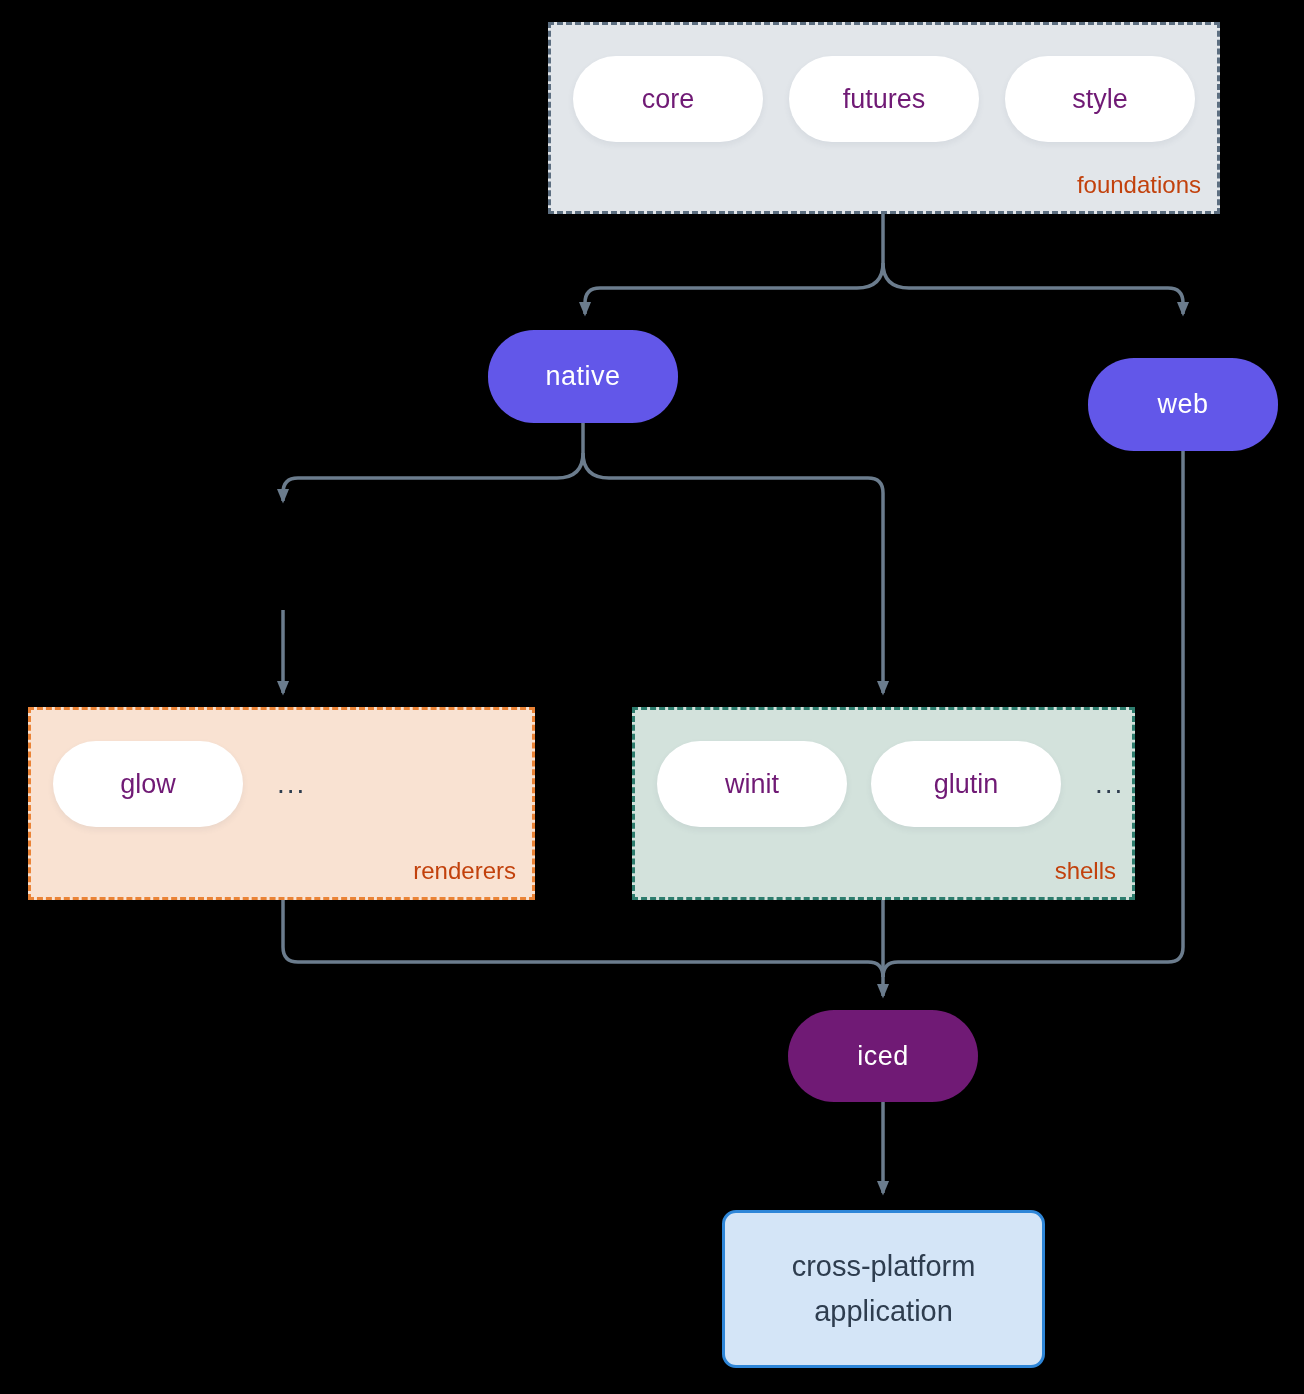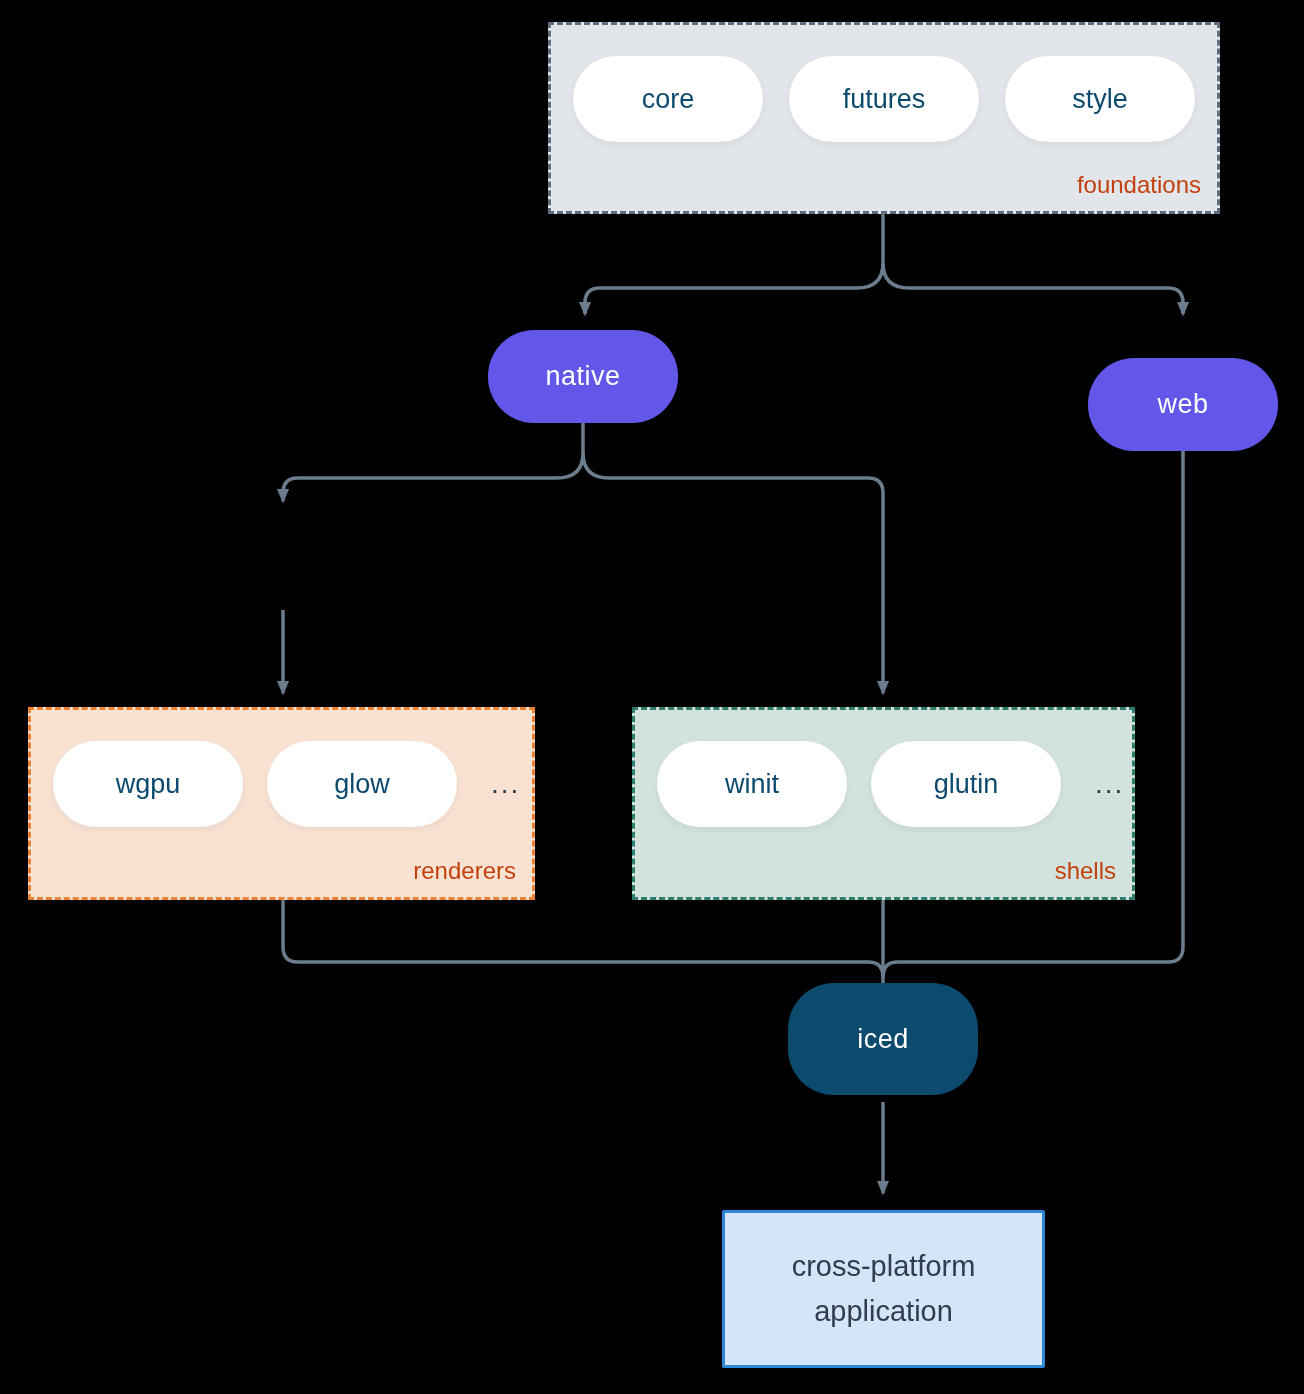--- a/index.html
+++ b/index.html
@@ -54,21 +54,21 @@
   }
   .white-pill {
     width: 190px;
     height: 86px;
     background: #ffffff;
     border-radius: 43px;
     display: flex;
     align-items: center;
     justify-content: center;
     font-size: 27px;
-    color: #0c4a6e;
+    color: #701a75;
     box-shadow: 0 3px 6px rgba(60,80,100,0.08);
   }
   .ellipsis {
     font-size: 28px;
     color: #2e3d4f;
     letter-spacing: 2px;
     margin-left: 10px;
   }
   .group-label {
     position: absolute;
@@ -86,30 +86,30 @@
     display: flex;
     align-items: center;
     justify-content: center;
     font-size: 27px;
     color: #ffffff;
     letter-spacing: 0.5px;
   }
   .node-pill.native { left: 488px; top: 330px; background: #6257e9; }
   .node-pill.web    { left: 1088px; top: 330px; background: #6257e9; margin-top: 28px; }
   .node-pill.graphics { left: 188px; top: 515px; background: #e07f3e; }
-  .node-pill.iced   { left: 788px; top: 983px; height: 112px; background: #0c4a6e; }
+  .node-pill.iced   { left: 788px; top: 1010px; height: 92px; background: #701a75; }
   
   .app-box {
     position: absolute;
     left: 722px; top: 1210px;
     width: 323px; height: 158px;
     box-sizing: border-box;
     background: #d4e5f7;
     border: 3px solid #2e86d8;
-    border-radius: 2px;
+    border-radius: 14px;
     display: flex;
     flex-direction: column;
     align-items: center;
     justify-content: center;
     font-size: 29px;
     color: #2e3d4f;
     line-height: 1.55;
     text-align: left;
   }
 </style>
@@ -151,21 +151,20 @@
     </div>
     <div class="group-label">foundations</div>
   </div>
 
   <div class="node-pill native">native</div>
   <div class="node-pill web">web</div>
 
 
   <div class="group-box renderers">
     <div class="group-items">
-      <div class="white-pill">wgpu</div>
       <div class="white-pill">glow</div>
       <div class="ellipsis">...</div>
     </div>
     <div class="group-label">renderers</div>
   </div>
 
   <div class="group-box shells">
     <div class="group-items">
       <div class="white-pill">winit</div>
       <div class="white-pill">glutin</div>

